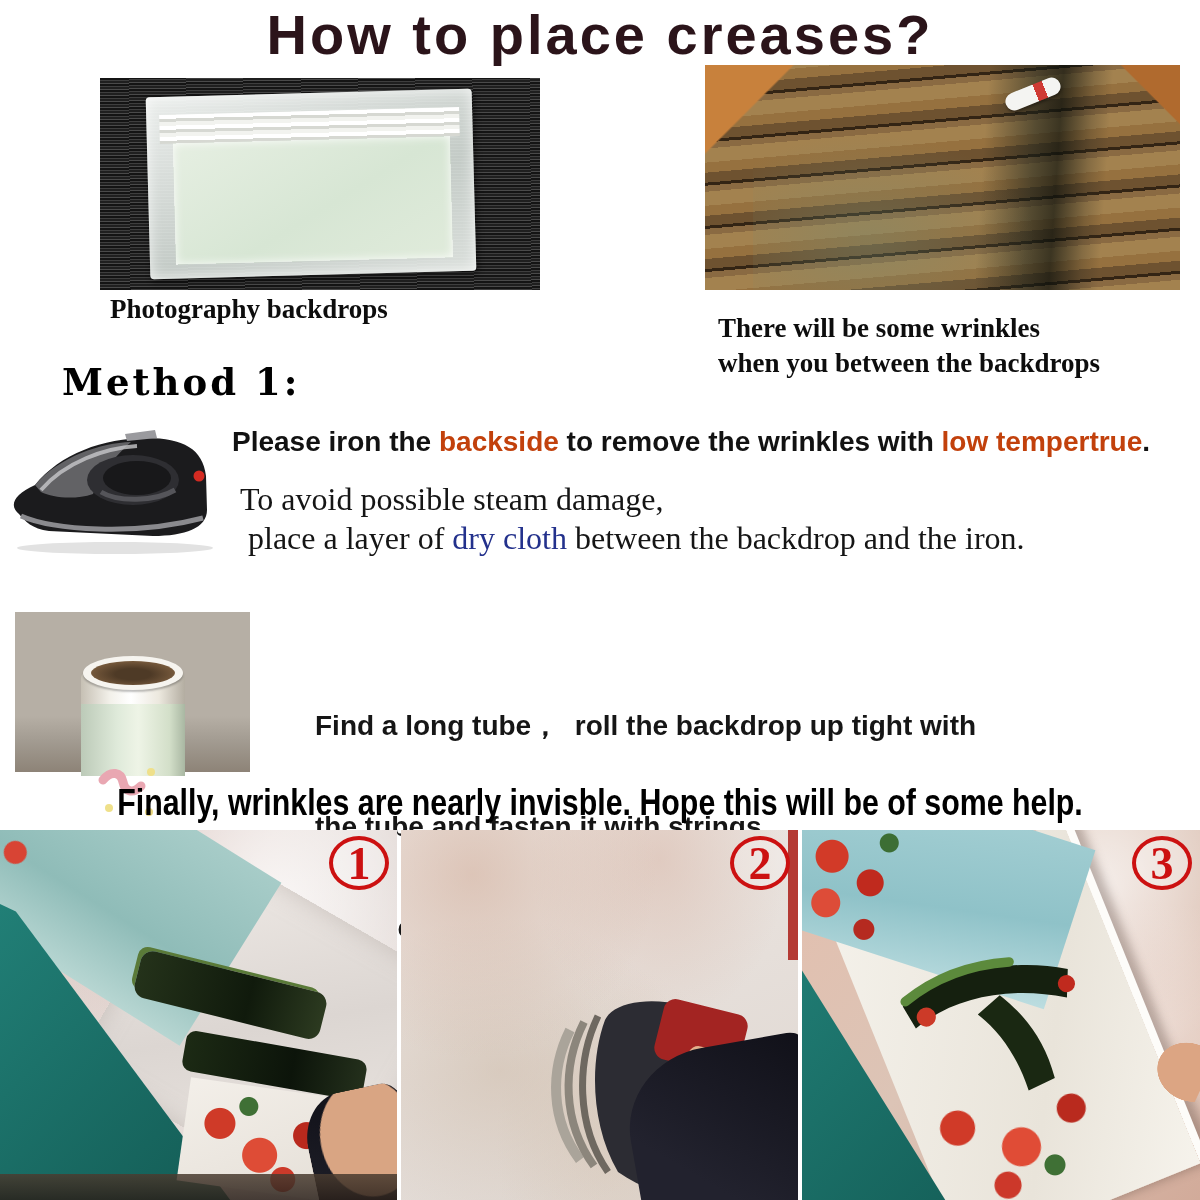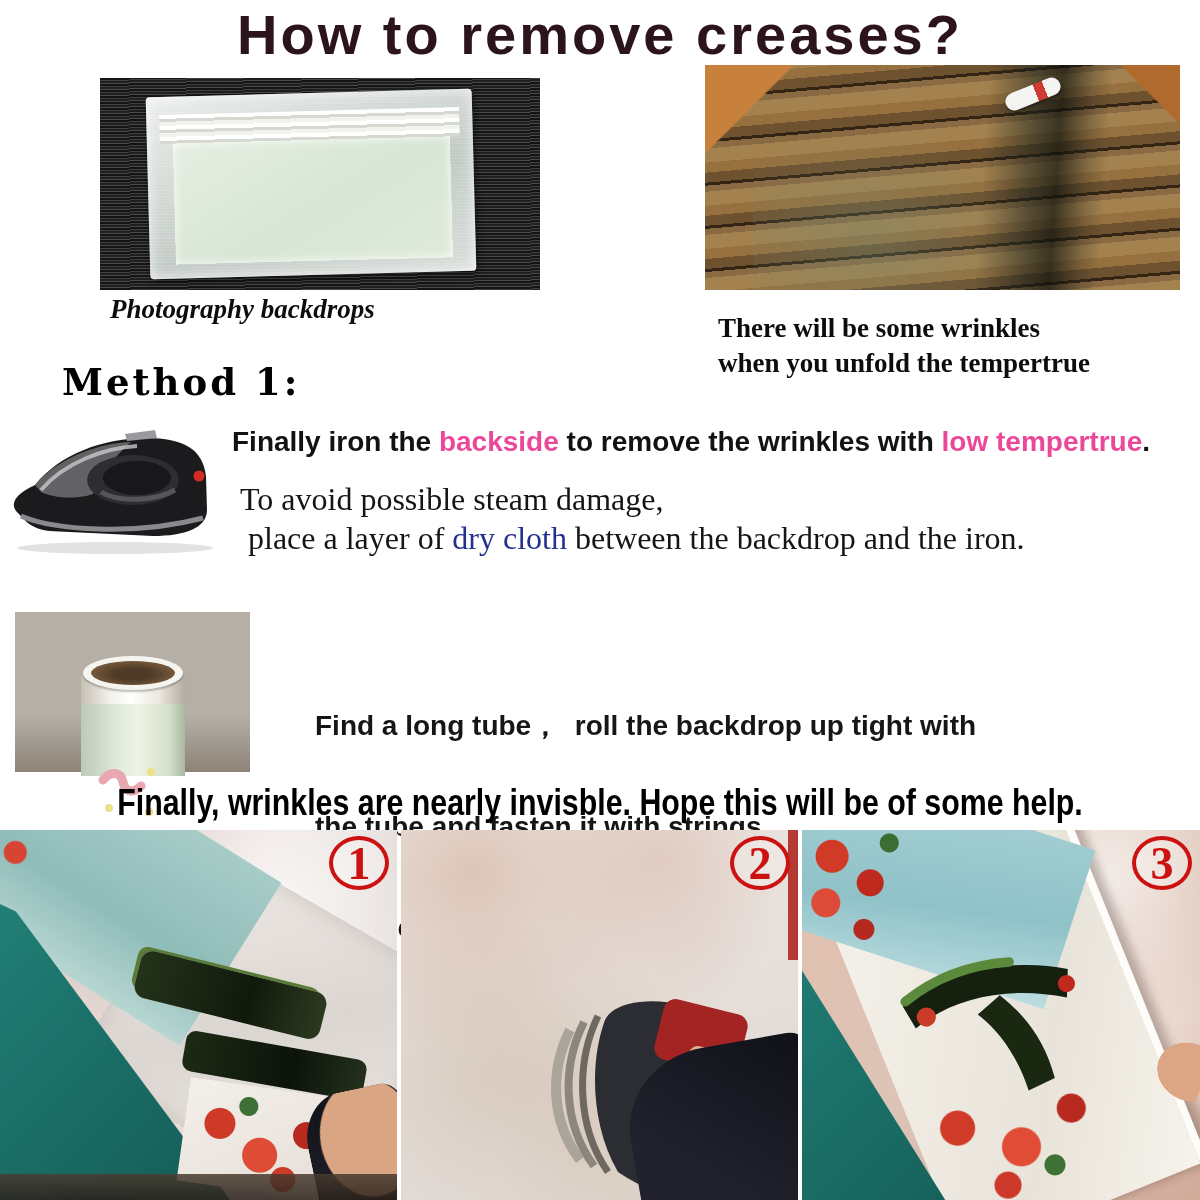--- a/index.html
+++ b/index.html
@@ -63,21 +63,21 @@
     background:linear-gradient(90deg,#f4f4f2 0 55%, #cf3a34 55% 72%, #f4f4f2 72%);
     border-radius:9px; transform:rotate(-22deg);
     box-shadow:0 2px 3px rgba(0,0,0,.4);
   }
 
   
   .caption {
     position:absolute; font-family:"Liberation Serif", serif;
     font-weight:bold; font-size:27px; line-height:1.28; color:#0d0d0d;
   }
-  .caption-left { left:110px; top:292px;font-style:italic; }
+  .caption-left { left:110px; top:292px; }
   .caption-right { left:718px; top:311px; }
 
   
   .method-heading {
     position:absolute; font-family:"DejaVu Serif", serif;
     font-weight:bold; font-size:37px; letter-spacing:3px; color:#000;margin-left:44px;
   }
   .m1-heading { left:18px; top:360px; }
   .m2-heading { left:18px; top:570px; }
 
@@ -86,21 +86,21 @@
   .m1-line1 {
     position:absolute; left:232px; top:426px; width:968px;
     font-family:"Liberation Sans", sans-serif; font-weight:bold; font-size:28px;
     color:#121212; white-space:nowrap;
   }
   .m1-serif {
     position:absolute; left:240px; top:480px;
     font-family:"Liberation Serif", serif; font-size:32px; color:#151515; line-height:1.22;
   }
   .m1-serif .indent { padding-left:8px; }
-  .red { color:#ec4899; }
+  .red { color:#c2410c; }
   .blue { color:#23318c; }
 
   
   .tube-photo { position:absolute; left:15px; top:612px; width:235px; height:160px;
     background:linear-gradient(180deg,#b6afa5 0 65%, #a39c92 80%, #8d8377);
   }
   .tube { position:absolute; left:50%; top:44px; width:104px; height:120px; transform:translateX(-50%); }
   .tube-body {
     position:absolute; left:0; top:16px; width:104px; height:104px;
     background:linear-gradient(90deg,#c6c0b4,#f3f1ea 28%,#ffffff 48%,#ece8de 75%,#b3ada1);
@@ -266,21 +266,21 @@
   .s3-hand { position:absolute; right:-2%; top:55%; width:14%; height:18%;
     background:radial-gradient(ellipse at 70% 50%, #dca583 0 60%, transparent 61%);
     transform:rotate(25deg);
   }
 </style>
 </head>
 <body>
 
 <div class="canvas">
 
-  <h1 class="page-title">How to remove creases?</h1>
+  <h1 class="page-title">How to place creases?</h1>
 
   <div class="photo photo-bag">
     <div class="bag">
       <div class="bag-folds"></div>
       <div class="bag-cloth"></div>
     </div>
   </div>
 
   <div class="photo photo-wood">
     <div class="wood-planks"></div>
@@ -289,42 +289,42 @@
     <div class="wood-corner-left"></div>
     <div class="wood-corner-right"></div>
     <div class="water-bottle"></div>
   </div>
 
   <div class="caption caption-left">
     <div>Photography backdrops</div>
   </div>
   <div class="caption caption-right">
     <div>There will be some wrinkles</div>
-    <div>when you unfold the tempertrue</div>
+    <div>when you between the backdrops</div>
   </div>
 
   <div class="method-heading m1-heading">Method 1:</div>
 
   <div class="iron-photo">
     <svg width="222" height="140" viewBox="0 0 222 140">
       <ellipse cx="110" cy="130" rx="98" ry="6" fill="#e2e2e2"></ellipse>
       <path d="M14 96 C4 88 8 77 30 67 C55 36 98 20 142 20 C178 20 198 31 201 58 L202 92 C202 110 180 118 148 118 L44 113 C27 111 20 103 14 96 Z" fill="#1b1b1d"></path>
       <path d="M30 67 C55 38 96 25 126 24 C110 38 94 58 88 76 C70 82 48 80 36 74 Z" fill="#6f6f72" opacity="0.85"></path>
       <path d="M36 72 C60 44 100 30 132 28" stroke="#c8c8ca" stroke-width="4" fill="none" opacity="0.8"></path>
       <ellipse cx="128" cy="62" rx="46" ry="25" fill="#2e2e32"></ellipse>
       <ellipse cx="132" cy="60" rx="34" ry="17" fill="#18181a"></ellipse>
       <path d="M96 74 C112 84 150 84 170 72" stroke="#55555a" stroke-width="5" fill="none"></path>
       <path d="M16 98 C48 112 130 118 198 100" stroke="#8a8a8e" stroke-width="5" fill="none"></path>
       <circle cx="194" cy="58" r="5.5" fill="#d42b22"></circle>
       <path d="M120 16 L150 12 L152 20 L122 23 Z" fill="#9a9a9e"></path>
     </svg>
   </div>
 
   <div class="m1-line1">
-    <span>Finally iron the </span><span class="red">backside</span><span> to remove the wrinkles with </span><span class="red">low tempertrue</span><span>.</span>
+    <span>Please iron the </span><span class="red">backside</span><span> to remove the wrinkles with </span><span class="red">low tempertrue</span><span>.</span>
   </div>
 
   <div class="m1-serif">
     <div>To avoid possible steam damage,</div>
     <div class="indent">
       <span>place a layer of </span><span class="blue">dry cloth</span><span> between the backdrop and the iron.</span>
     </div>
   </div>
 
 

